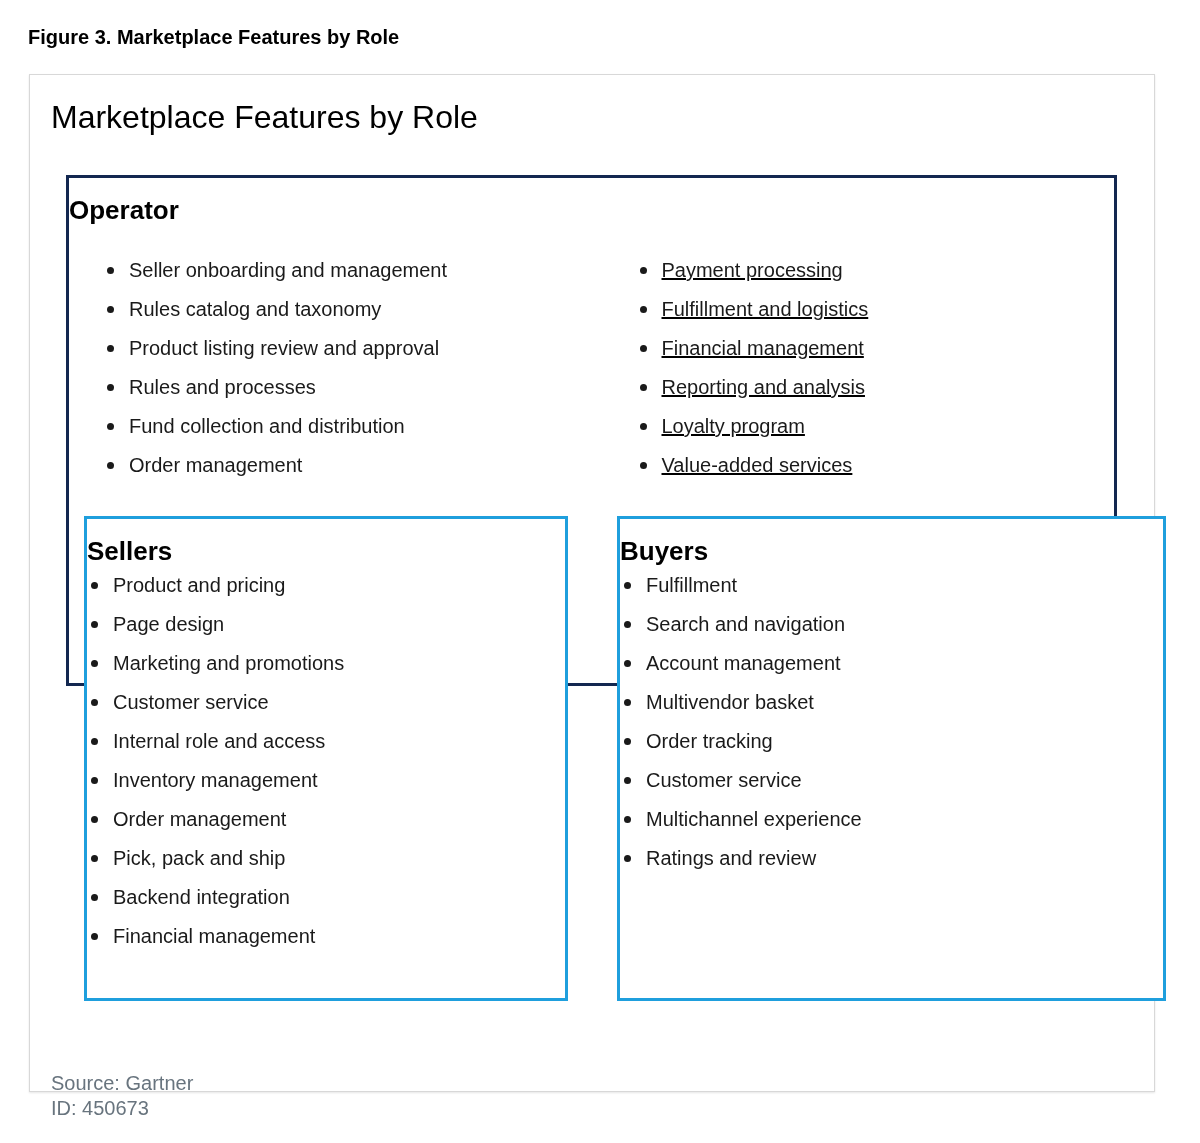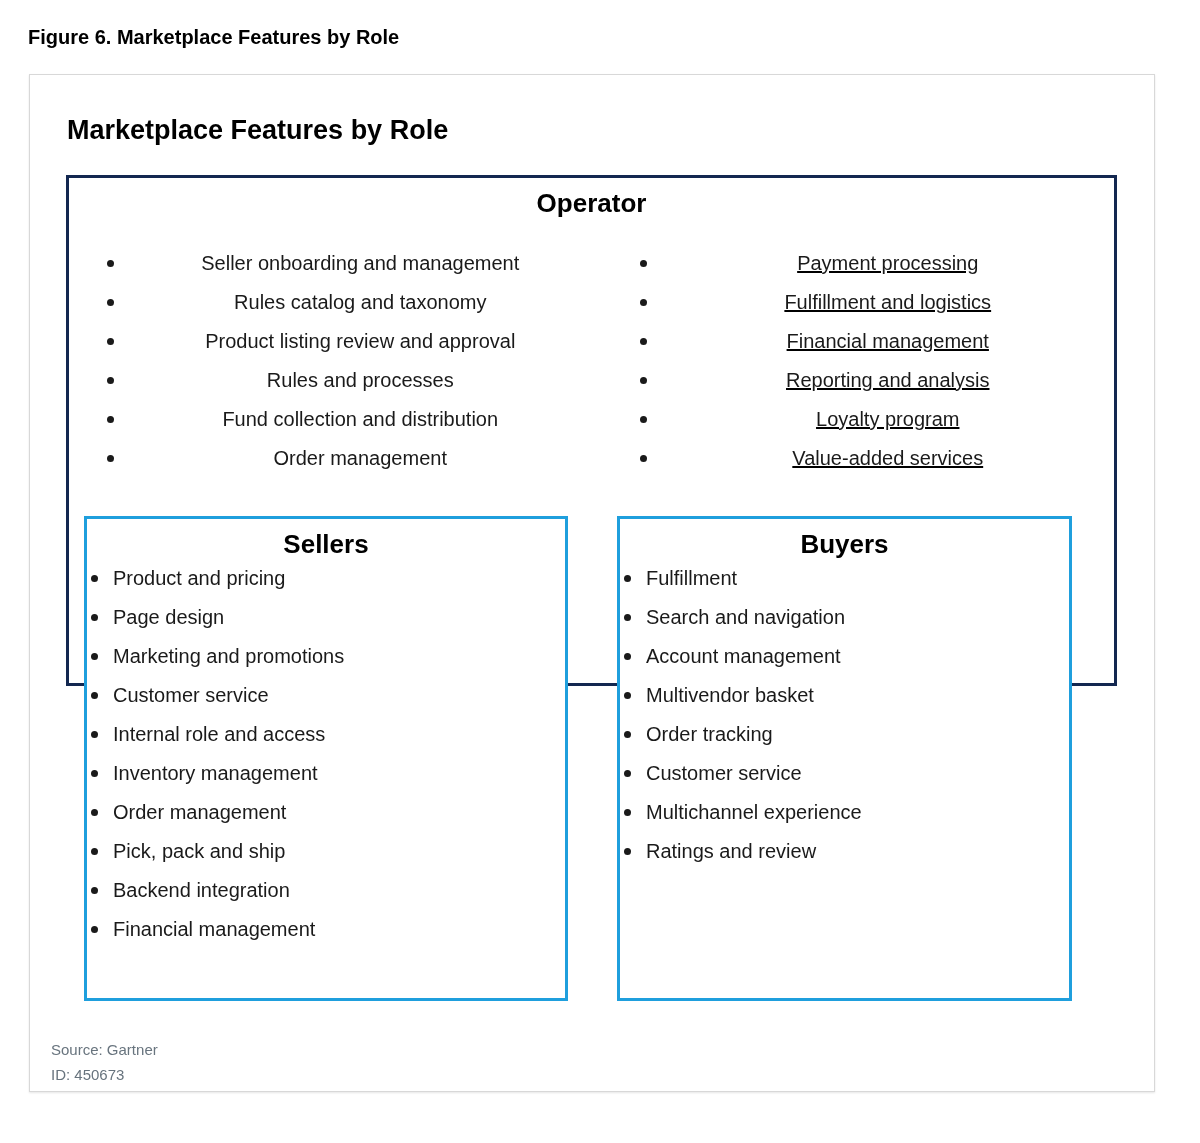--- a/index.html
+++ b/index.html
@@ -33,48 +33,47 @@
     position: absolute;
     left: 29px; top: 74px;
     width: 1126px; height: 1018px;
     background: #ffffff;
     border: 1px solid var(--panel_border);
     box-shadow: 0 1px 2px rgba(0,0,0,0.10);
   }
   .panel-title {
     position: absolute;
     left: 21px; top: 24px;
-    margin: 16px;
-    font-size: 27px;
-    font-weight: 700;
+    margin: 0;
+    font-size: 32px;
+    font-weight: 400;
     color: #000000;
     line-height: 1.15;
   }
   .role-box {
     position: absolute;
     background: transparent;
   }
   .box-title {
-    text-align: center;
+    text-align: left;
     font-size: 26px;
     font-weight: 700;
     color: #000000;
-    padding-top: 10px;
+    padding-top: 17px;
     line-height: 30px;
   }
   .operator-box {
     left: 36px; top: 100px;
     width: 1051px; height: 511px;
     border: 3px solid var(--navy);
     z-index: 1;
   }
   .op-cols {
     display: flex;
     margin-top: 26px;
-    text-align: center;
   }
   ul.feature-list {
     list-style: none;
     margin: 0; padding: 0;
   }
   .op-col { width: 50%; }
   .op-col.left  { padding-left: 34px; }
   .op-col.right { padding-left: 44px; text-decoration: underline; }
   .feature-list li {
     position: relative;
@@ -93,39 +92,39 @@
     background: #1A1A1A;
   }
   .sellers-box, .buyers-box {
     top: 441px;
     height: 485px;
     border: 3px solid var(--light_blue);
     background: #ffffff;
     z-index: 2;
   }
   .sellers-box { left: 54px;  width: 484px; }
-  .buyers-box  { left: 587px; width: 455px; }
+  .buyers-box  { left: 587px; width: 549px; }
   .sub-list {
     margin-top: 33px;
     padding-left: 23px;
   }
   .panel-footer {
     position: absolute;
-    left: 21px; top: 962px;
-    font-size: 15px;
+    left: 21px; top: 996px;
+    font-size: 20px;
     line-height: 25px;
     color: var(--footer_text);
   }
 </style>
 </head>
 <body>
 
 <div class="page">
 
-  <div class="figure-label">Figure 6. Marketplace Features by Role</div>
+  <div class="figure-label">Figure 3. Marketplace Features by Role</div>
 
   <div class="panel">
 
     <h1 class="panel-title">Marketplace Features by Role</h1>
 
     <div class="role-box operator-box">
       <div class="box-title">Operator</div>
       <div class="op-cols">
         <ul class="feature-list op-col left">
           <li>Seller onboarding and management</li>

